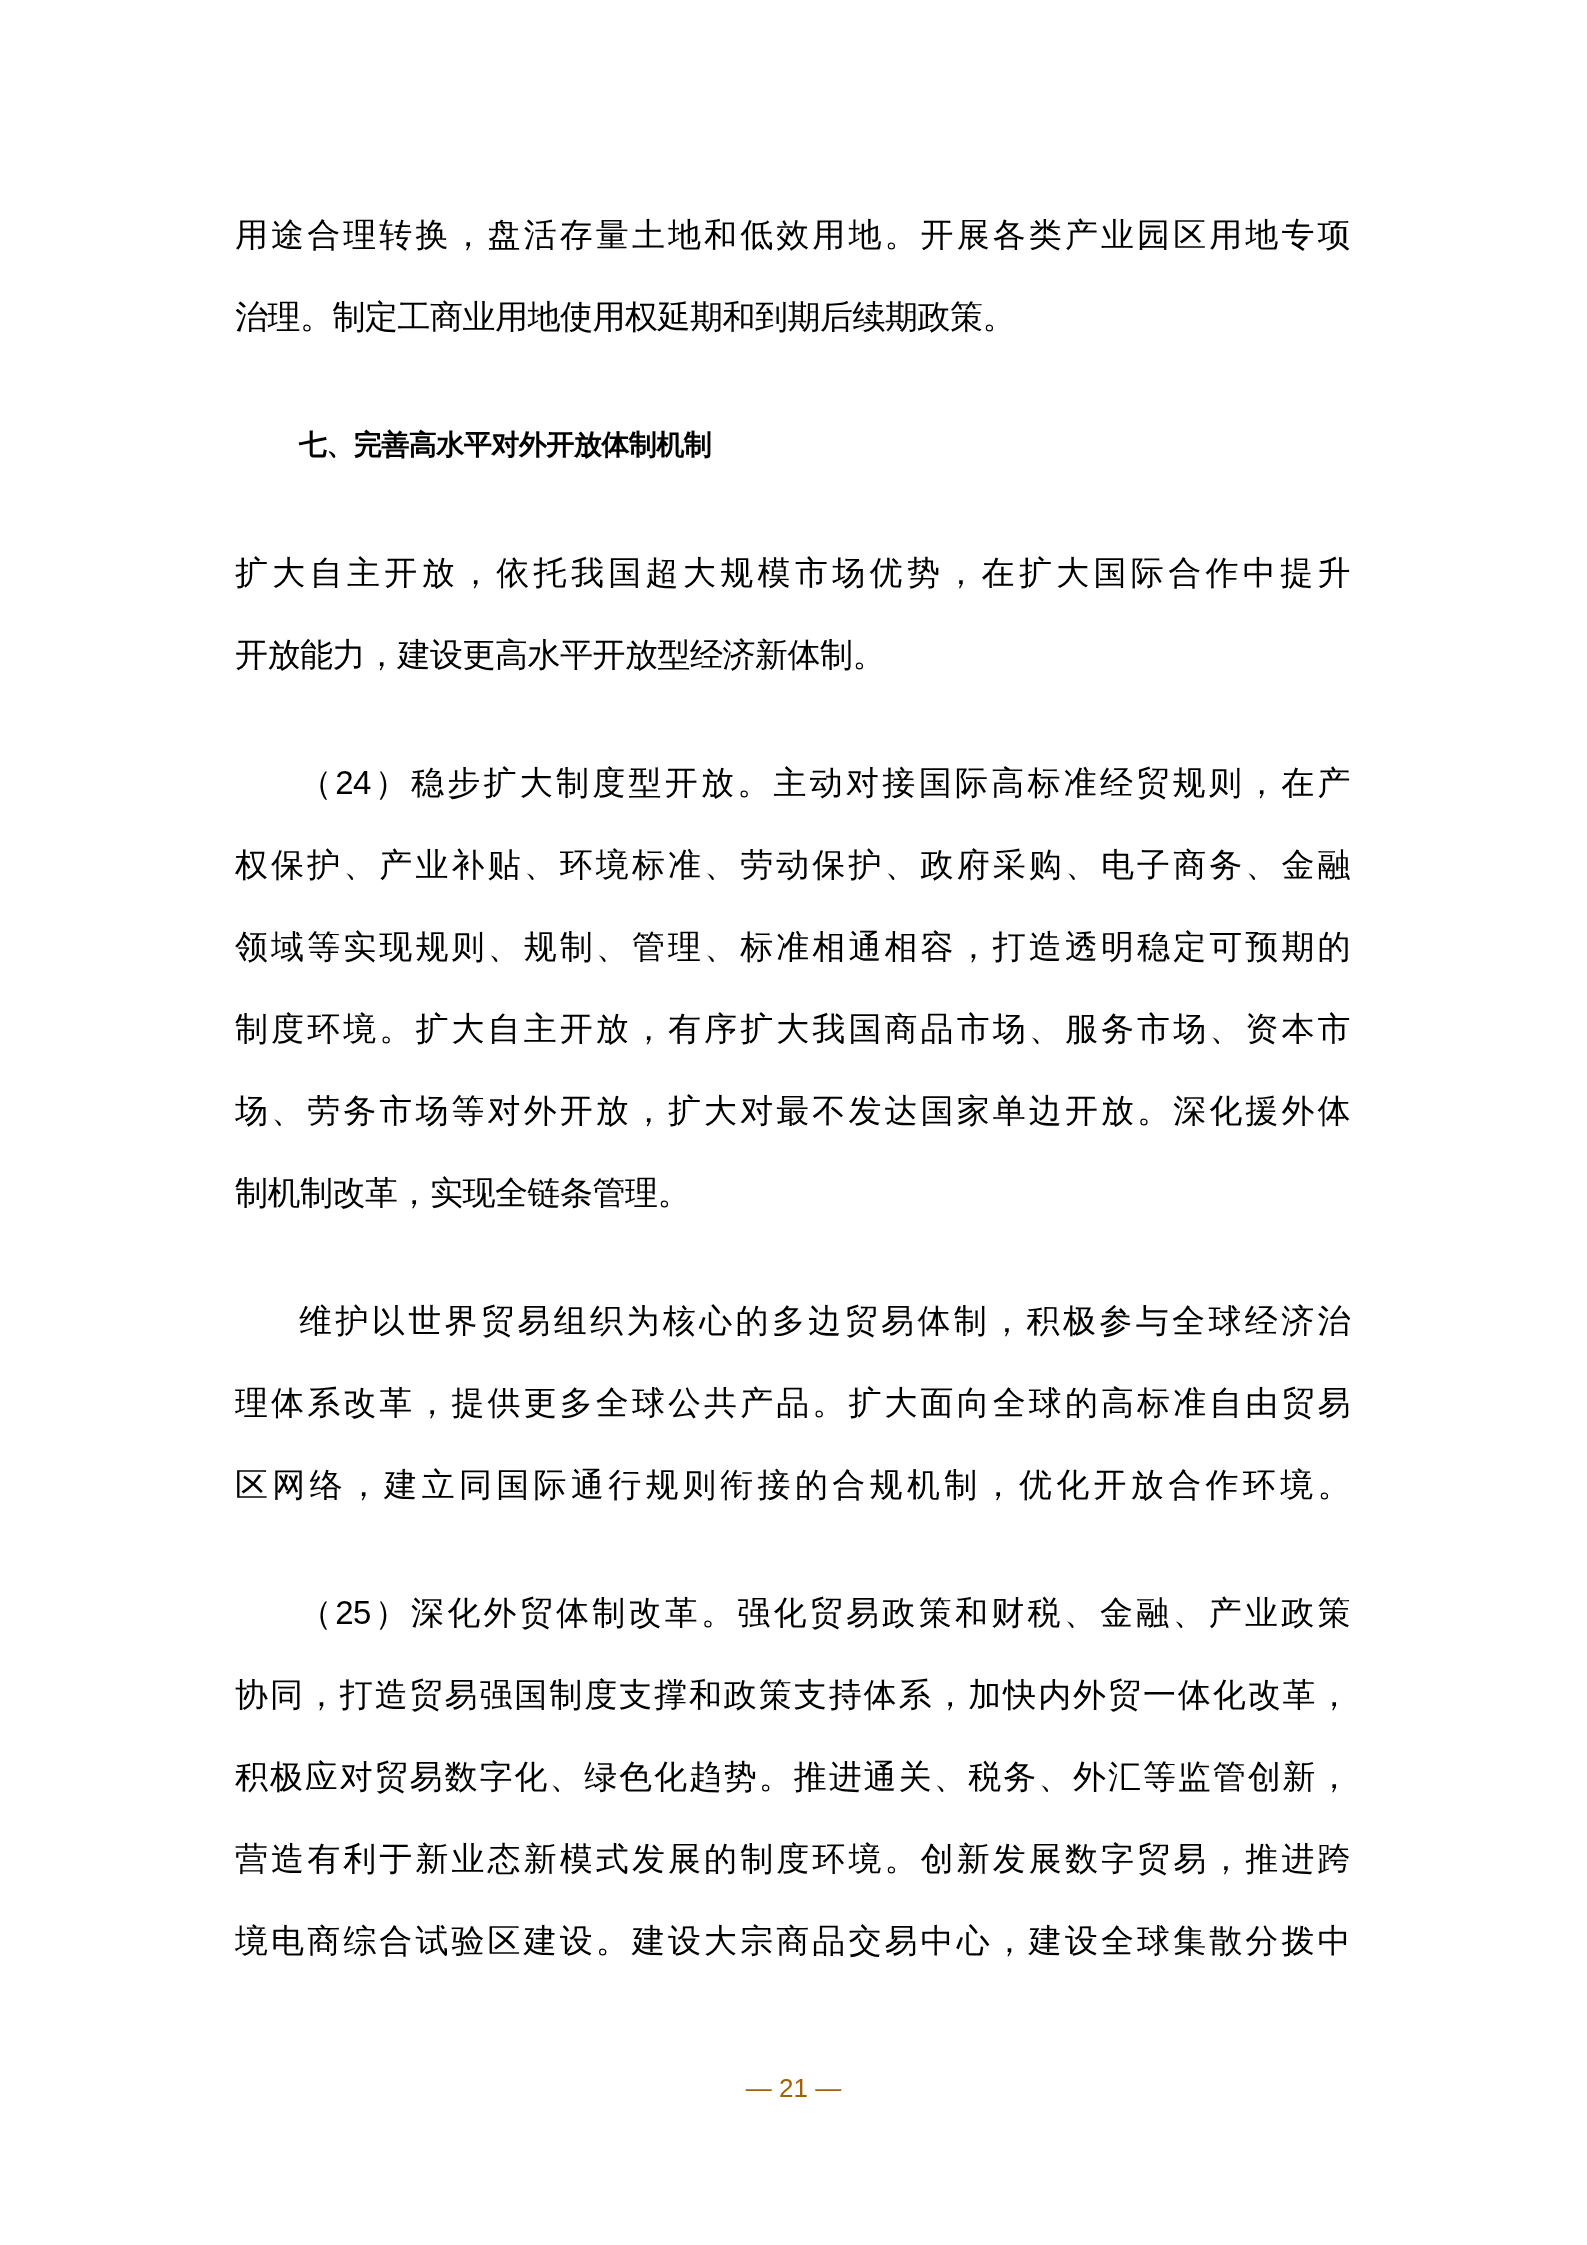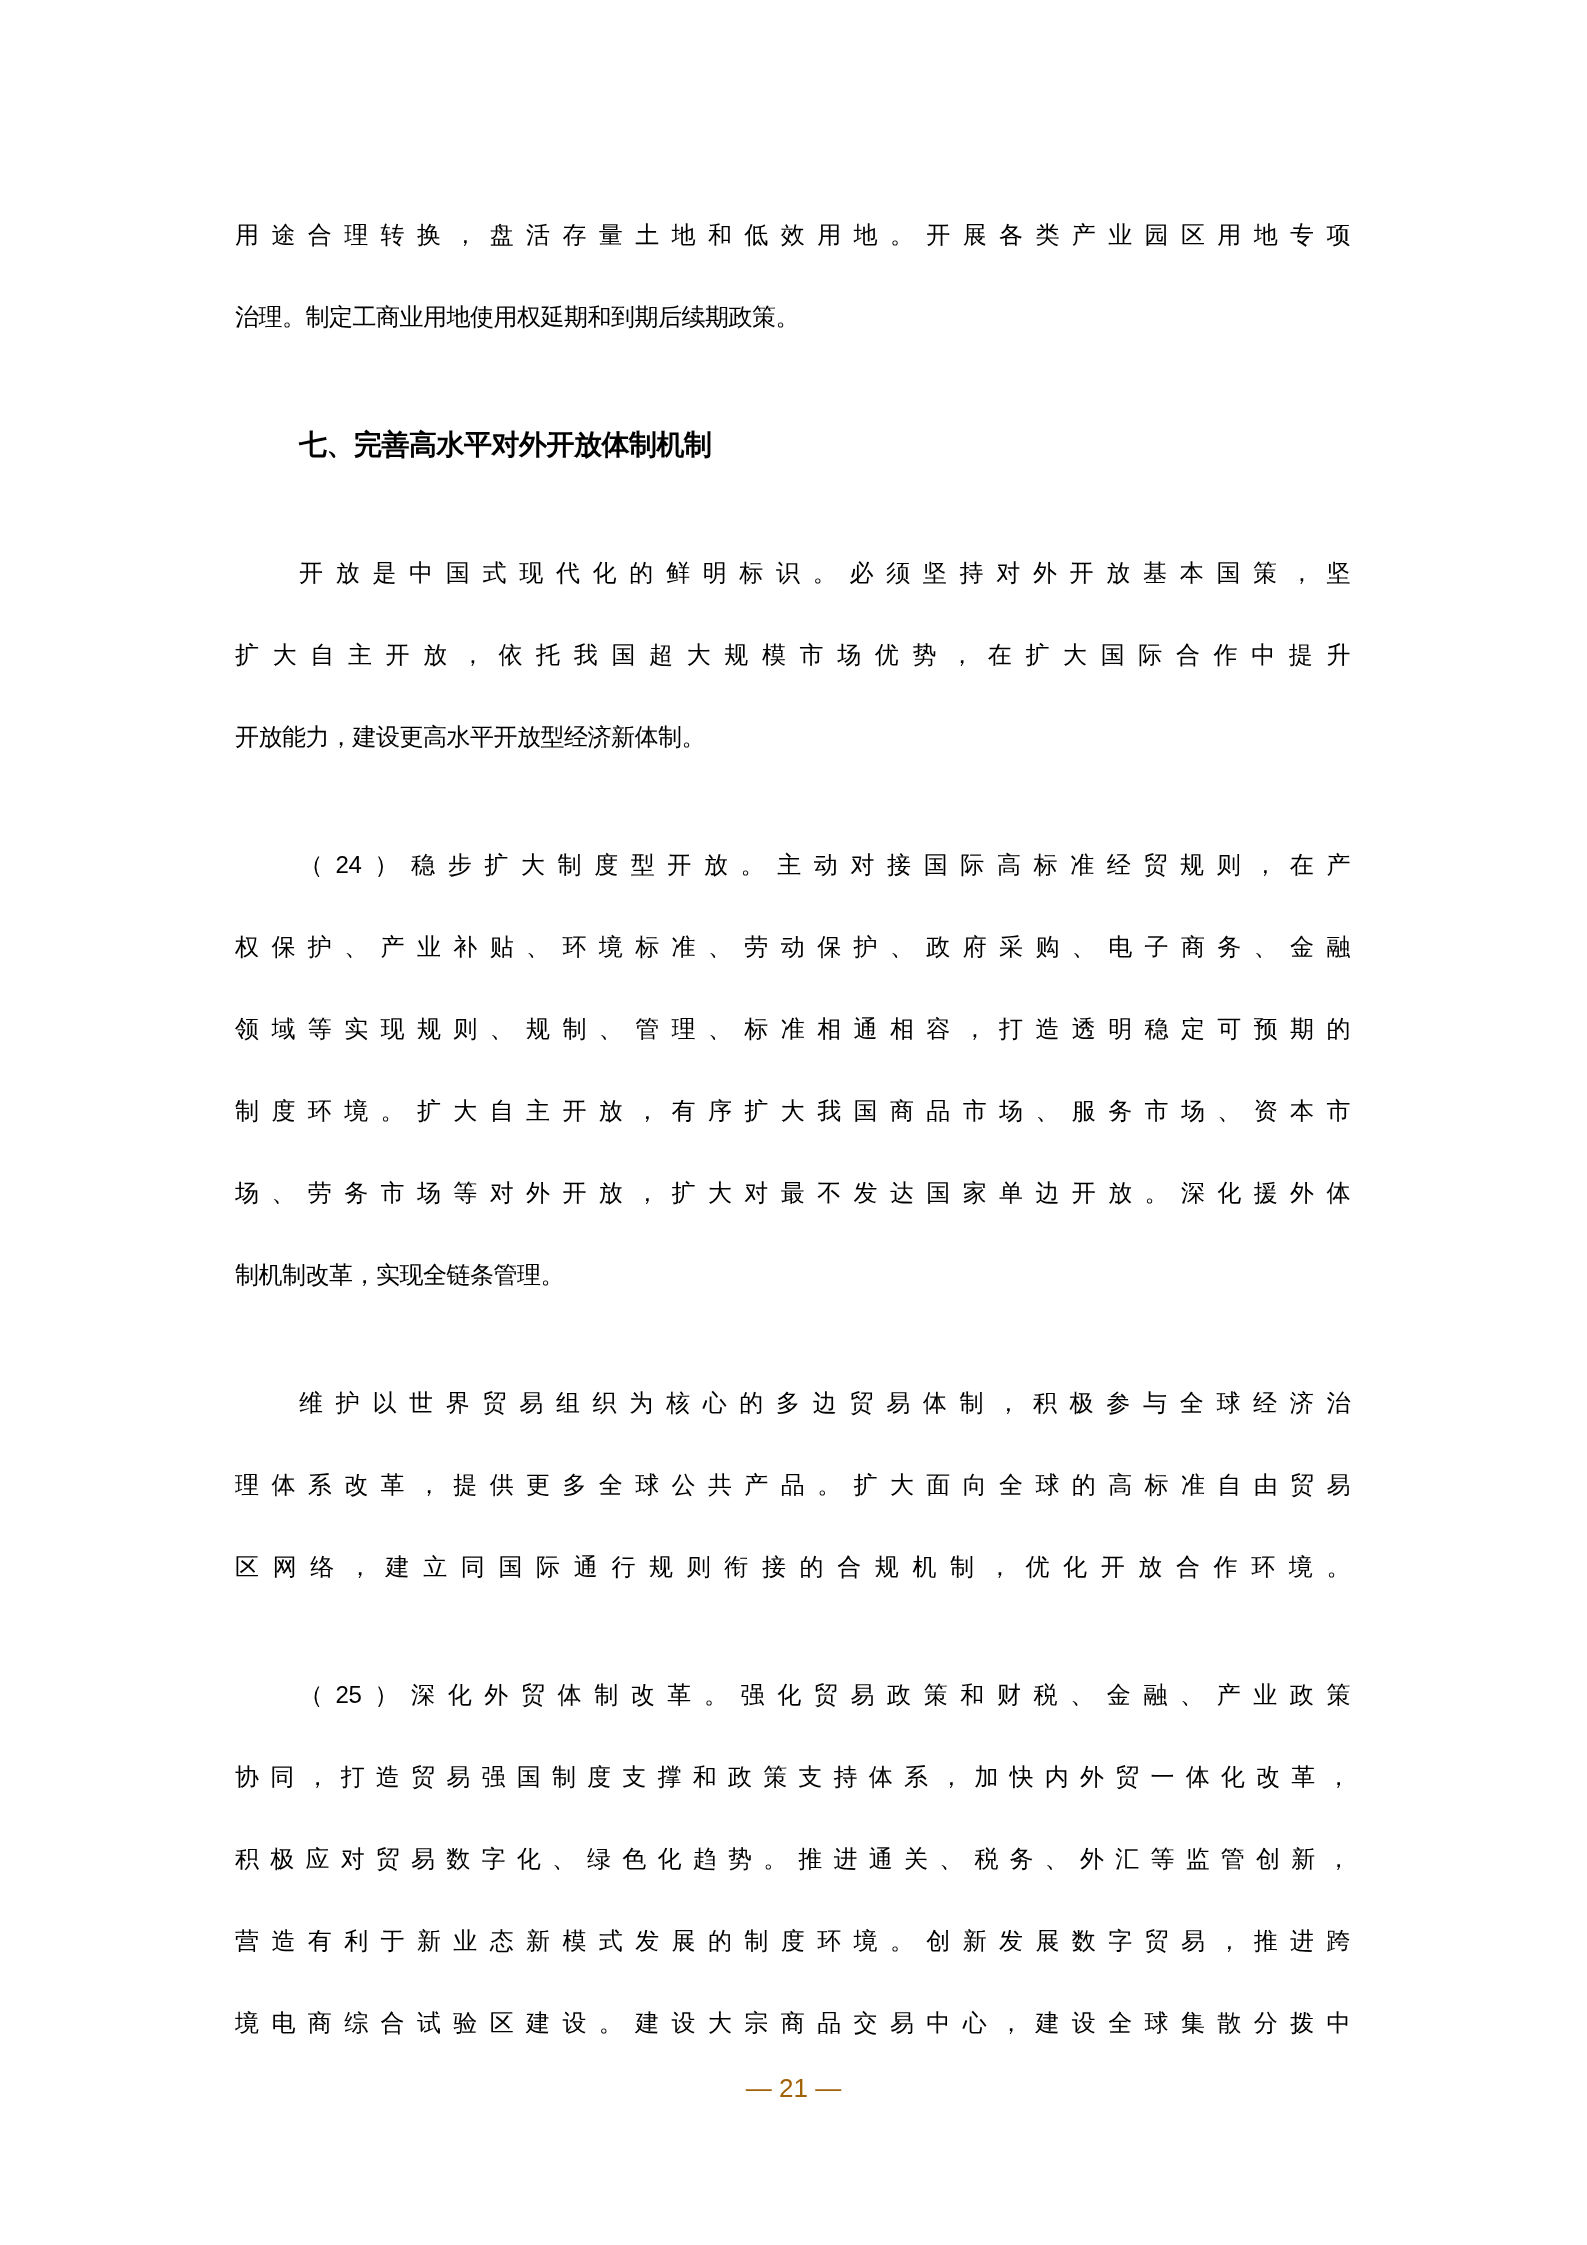--- a/index.html
+++ b/index.html
@@ -19,21 +19,21 @@
   .content {
     position: absolute;
     left: 235px;
     top: 194px;
     width: 1115px;
   }
   .para {
     margin: 0 0 46px 0;
   }
   .line {
-    font-size: 24px;
+    font-size: 33px;
     line-height: 82px;
     letter-spacing: -0.5px;
     color: #000000;
     text-align: left;
     text-align-last: left;
   }
   .line.just {
     text-align: justify;
     text-align-last: justify;
   }
@@ -61,21 +61,20 @@
 <div class="page">
   <main class="content" id="content">
       <div class="para body">
         <div class="line just">用途合理转换，盘活存量土地和低效用地。开展各类产业园区用地专项</div>
         <div class="line">治理。制定工商业用地使用权延期和到期后续期政策。</div>
       </div>
       <div class="para heading">
         <div class="line indent">七、完善高水平对外开放体制机制</div>
       </div>
       <div class="para body">
-        <div class="line just indent">开放是中国式现代化的鲜明标识。必须坚持对外开放基本国策，坚</div>
         <div class="line just">扩大自主开放，依托我国超大规模市场优势，在扩大国际合作中提升</div>
         <div class="line">开放能力，建设更高水平开放型经济新体制。</div>
       </div>
       <div class="para body">
         <div class="line just indent">（24）稳步扩大制度型开放。主动对接国际高标准经贸规则，在产</div>
         <div class="line just">权保护、产业补贴、环境标准、劳动保护、政府采购、电子商务、金融</div>
         <div class="line just">领域等实现规则、规制、管理、标准相通相容，打造透明稳定可预期的</div>
         <div class="line just">制度环境。扩大自主开放，有序扩大我国商品市场、服务市场、资本市</div>
         <div class="line just">场、劳务市场等对外开放，扩大对最不发达国家单边开放。深化援外体</div>
         <div class="line">制机制改革，实现全链条管理。</div>

